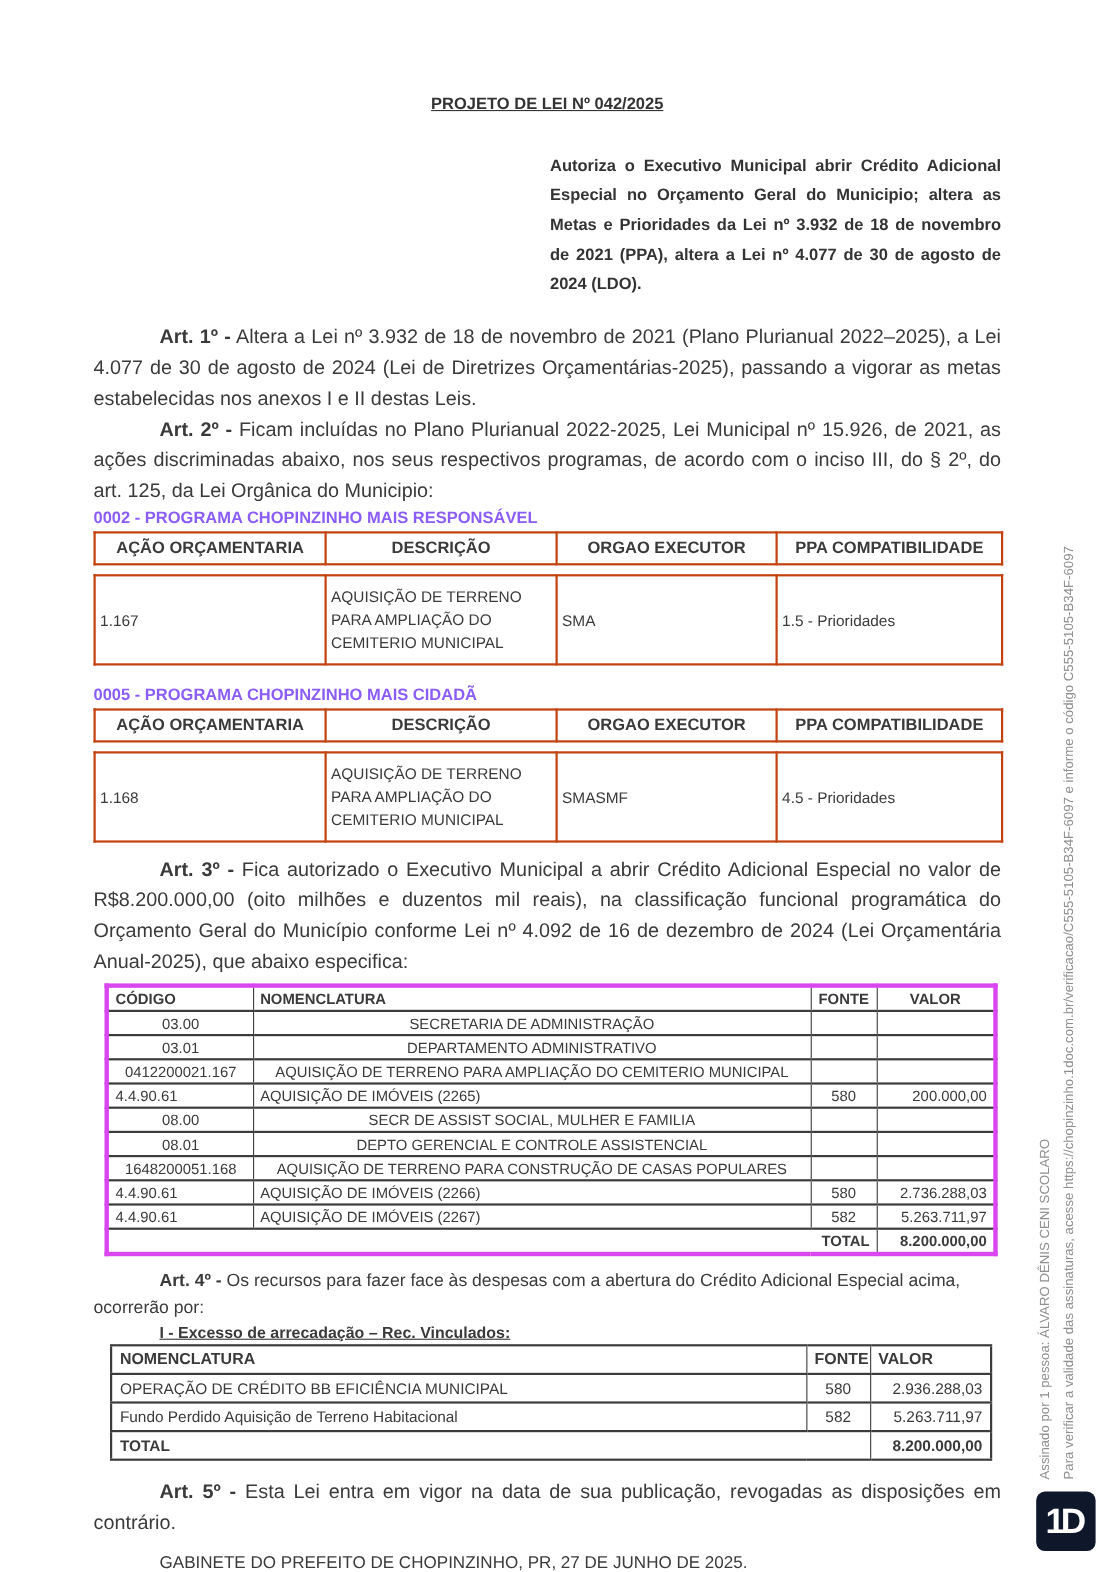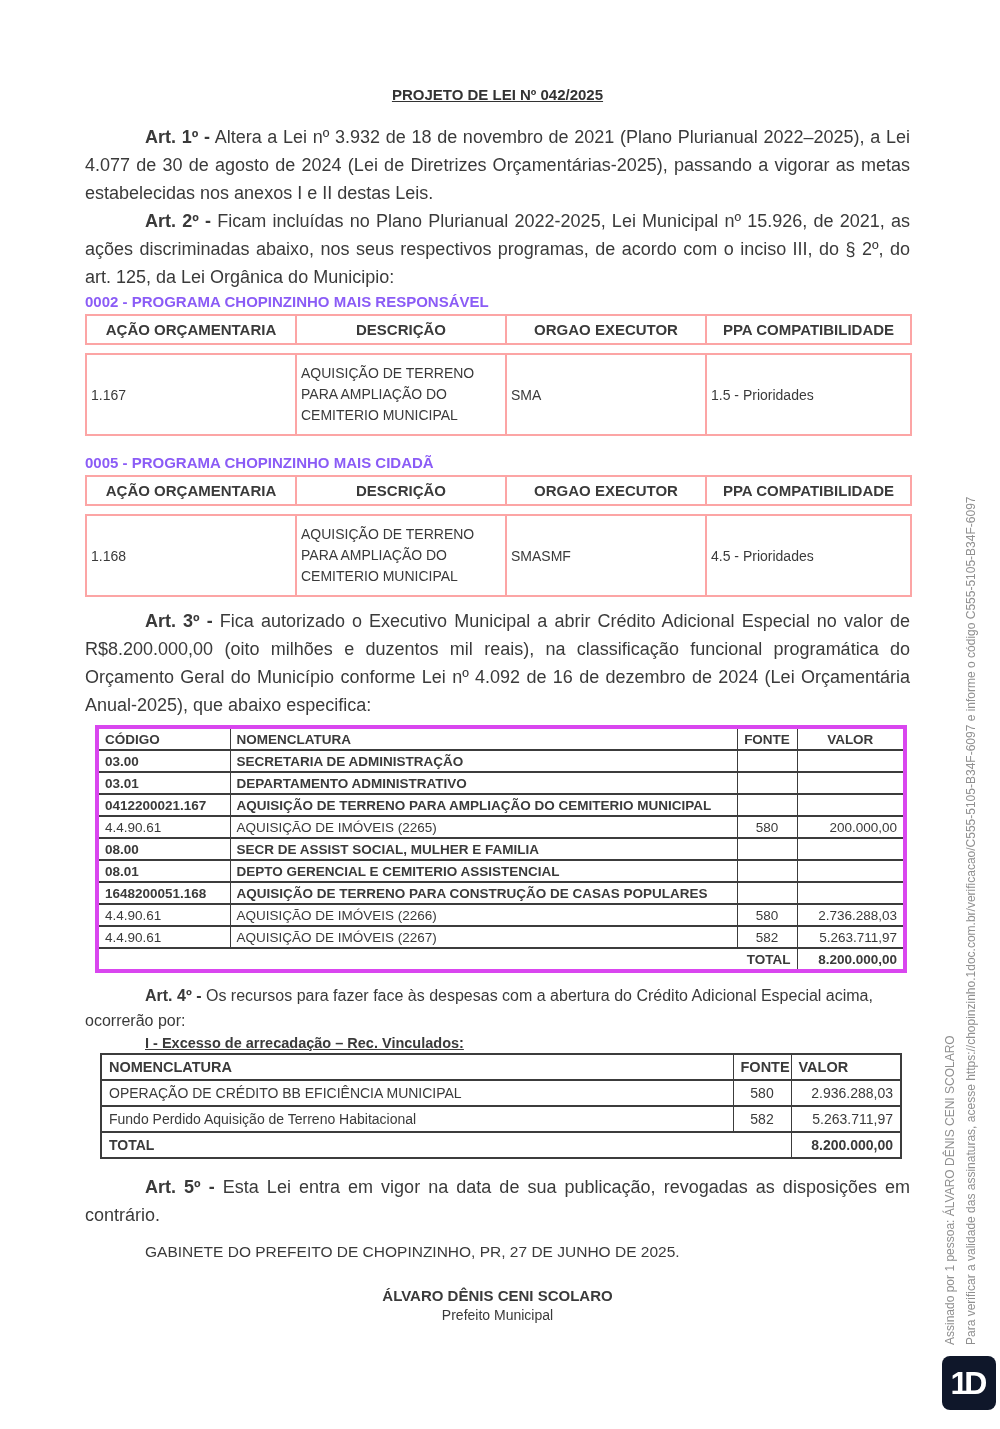--- a/index.html
+++ b/index.html
@@ -19,35 +19,35 @@
   .art{margin:0;font-size:18px;line-height:28px;text-align:justify;text-indent:60px;}
   .art.first{margin-top:20px;}
   .b{font-weight:bold;}
 
   .prog-heading{margin:2px 0 4px 0;font-size:15px;font-weight:bold;color:#8b5cf6;}
   .sect-gap{margin-top:18px;}
 
   
   table{border-collapse:collapse;table-layout:fixed;}
   .ptable{width:825px;}
-  .ptable th,.ptable td{border:2px solid #fca5a5;vertical-align:middle;}
+  .ptable th,.ptable td{border:2px solid #c2410c;vertical-align:middle;}
   .ptable th{font-size:15px;font-weight:bold;padding:5px 2px;}
   .ptable td{font-size:14px;padding:8px 4px;}
   .pbody{margin-top:8px;}
   .pre{white-space:pre-line;line-height:21px;}
 
   
   .btable{width:808px;margin:6px 0 0 10px;border:4px solid #d946ef;}
   .btable th,.btable td{border:2px solid #3c3c3c;border-left-width:1px;border-right-width:1px;
     font-size:13.5px;padding:1px 6px;height:18px;vertical-align:middle;text-align:left;}
   .btable th{font-weight:bold;}
   .ctr{text-align:center !important;}
   .num{text-align:right !important;}
   .tr-right{text-align:right !important;}
-  .bold-row td{font-weight:bold;}
+  .bold-row td{font-weight:normal;text-align:center;}
 
   
   .art4{margin:10px 0 0 0;font-size:16px;line-height:25px;text-indent:60px;text-align:left;width:805px;}
   .item-i{margin:2px 0 2px 60px;font-size:14.5px;font-weight:bold;text-decoration:underline;}
 
   
   .rtable{width:800px;margin:2px 0 0 15px;border:2px solid #3c3c3c;}
   .rtable th,.rtable td{border:2px solid #3c3c3c;border-left-width:1px;border-right-width:1px;
     font-size:14px;padding:3px 7px;height:18px;text-align:left;vertical-align:middle;}
   .rtable th{font-weight:bold;font-size:14.5px;}
@@ -74,20 +74,21 @@
   .logo span{color:#ffffff;font-weight:bold;font-size:32px;letter-spacing:-4px;
     padding-right:4px;font-family:"Liberation Sans",sans-serif;}
 </style>
 </head>
 <body>
 
 <div class="content">
 
   <p class="doc-title">PROJETO DE LEI Nº 042/2025</p>
 
+  <p class="ementa">Autoriza o Executivo Municipal abrir Crédito Adicional Especial no Orçamento Geral do Municipio; altera as Metas e Prioridades da Lei nº 3.932 de 18 de novembro de 2021 (PPA), altera a Lei nº 4.077 de 30 de agosto de 2024 (LDO).</p>
 
   <p class="art first"><span class="b">Art. 1º -</span><span> Altera a Lei nº 3.932 de 18 de novembro de 2021 (Plano Plurianual 2022–2025), a Lei 4.077 de 30 de agosto de 2024 (Lei de Diretrizes Orçamentárias-2025), passando a vigorar as metas estabelecidas nos anexos I e II destas Leis.</span></p>
 
   <p class="art"><span class="b">Art. 2º -</span><span> Ficam incluídas no Plano Plurianual 2022-2025, Lei Municipal nº 15.926, de 2021, as ações discriminadas abaixo, nos seus respectivos programas, de acordo com o inciso III, do § 2º, do art. 125, da Lei Orgânica do Municipio:</span></p>
 
   <p class="prog-heading">0002 - PROGRAMA CHOPINZINHO MAIS RESPONSÁVEL</p>
 
   <table class="ptable">
     <colgroup>
         <col style="width:210px">
@@ -201,21 +202,21 @@
       <td class="num">200.000,00</td>
     </tr>
     <tr class="bold-row">
       <td>08.00</td>
       <td>SECR DE ASSIST SOCIAL, MULHER E FAMILIA</td>
       <td></td>
       <td></td>
     </tr>
     <tr class="bold-row">
       <td>08.01</td>
-      <td>DEPTO GERENCIAL E CEMITERIO ASSISTENCIAL</td>
+      <td>DEPTO GERENCIAL E CONTROLE ASSISTENCIAL</td>
       <td></td>
       <td></td>
     </tr>
     <tr class="bold-row">
       <td>1648200051.168</td>
       <td>AQUISIÇÃO DE TERRENO PARA CONSTRUÇÃO DE CASAS POPULARES</td>
       <td></td>
       <td></td>
     </tr>
     <tr>

